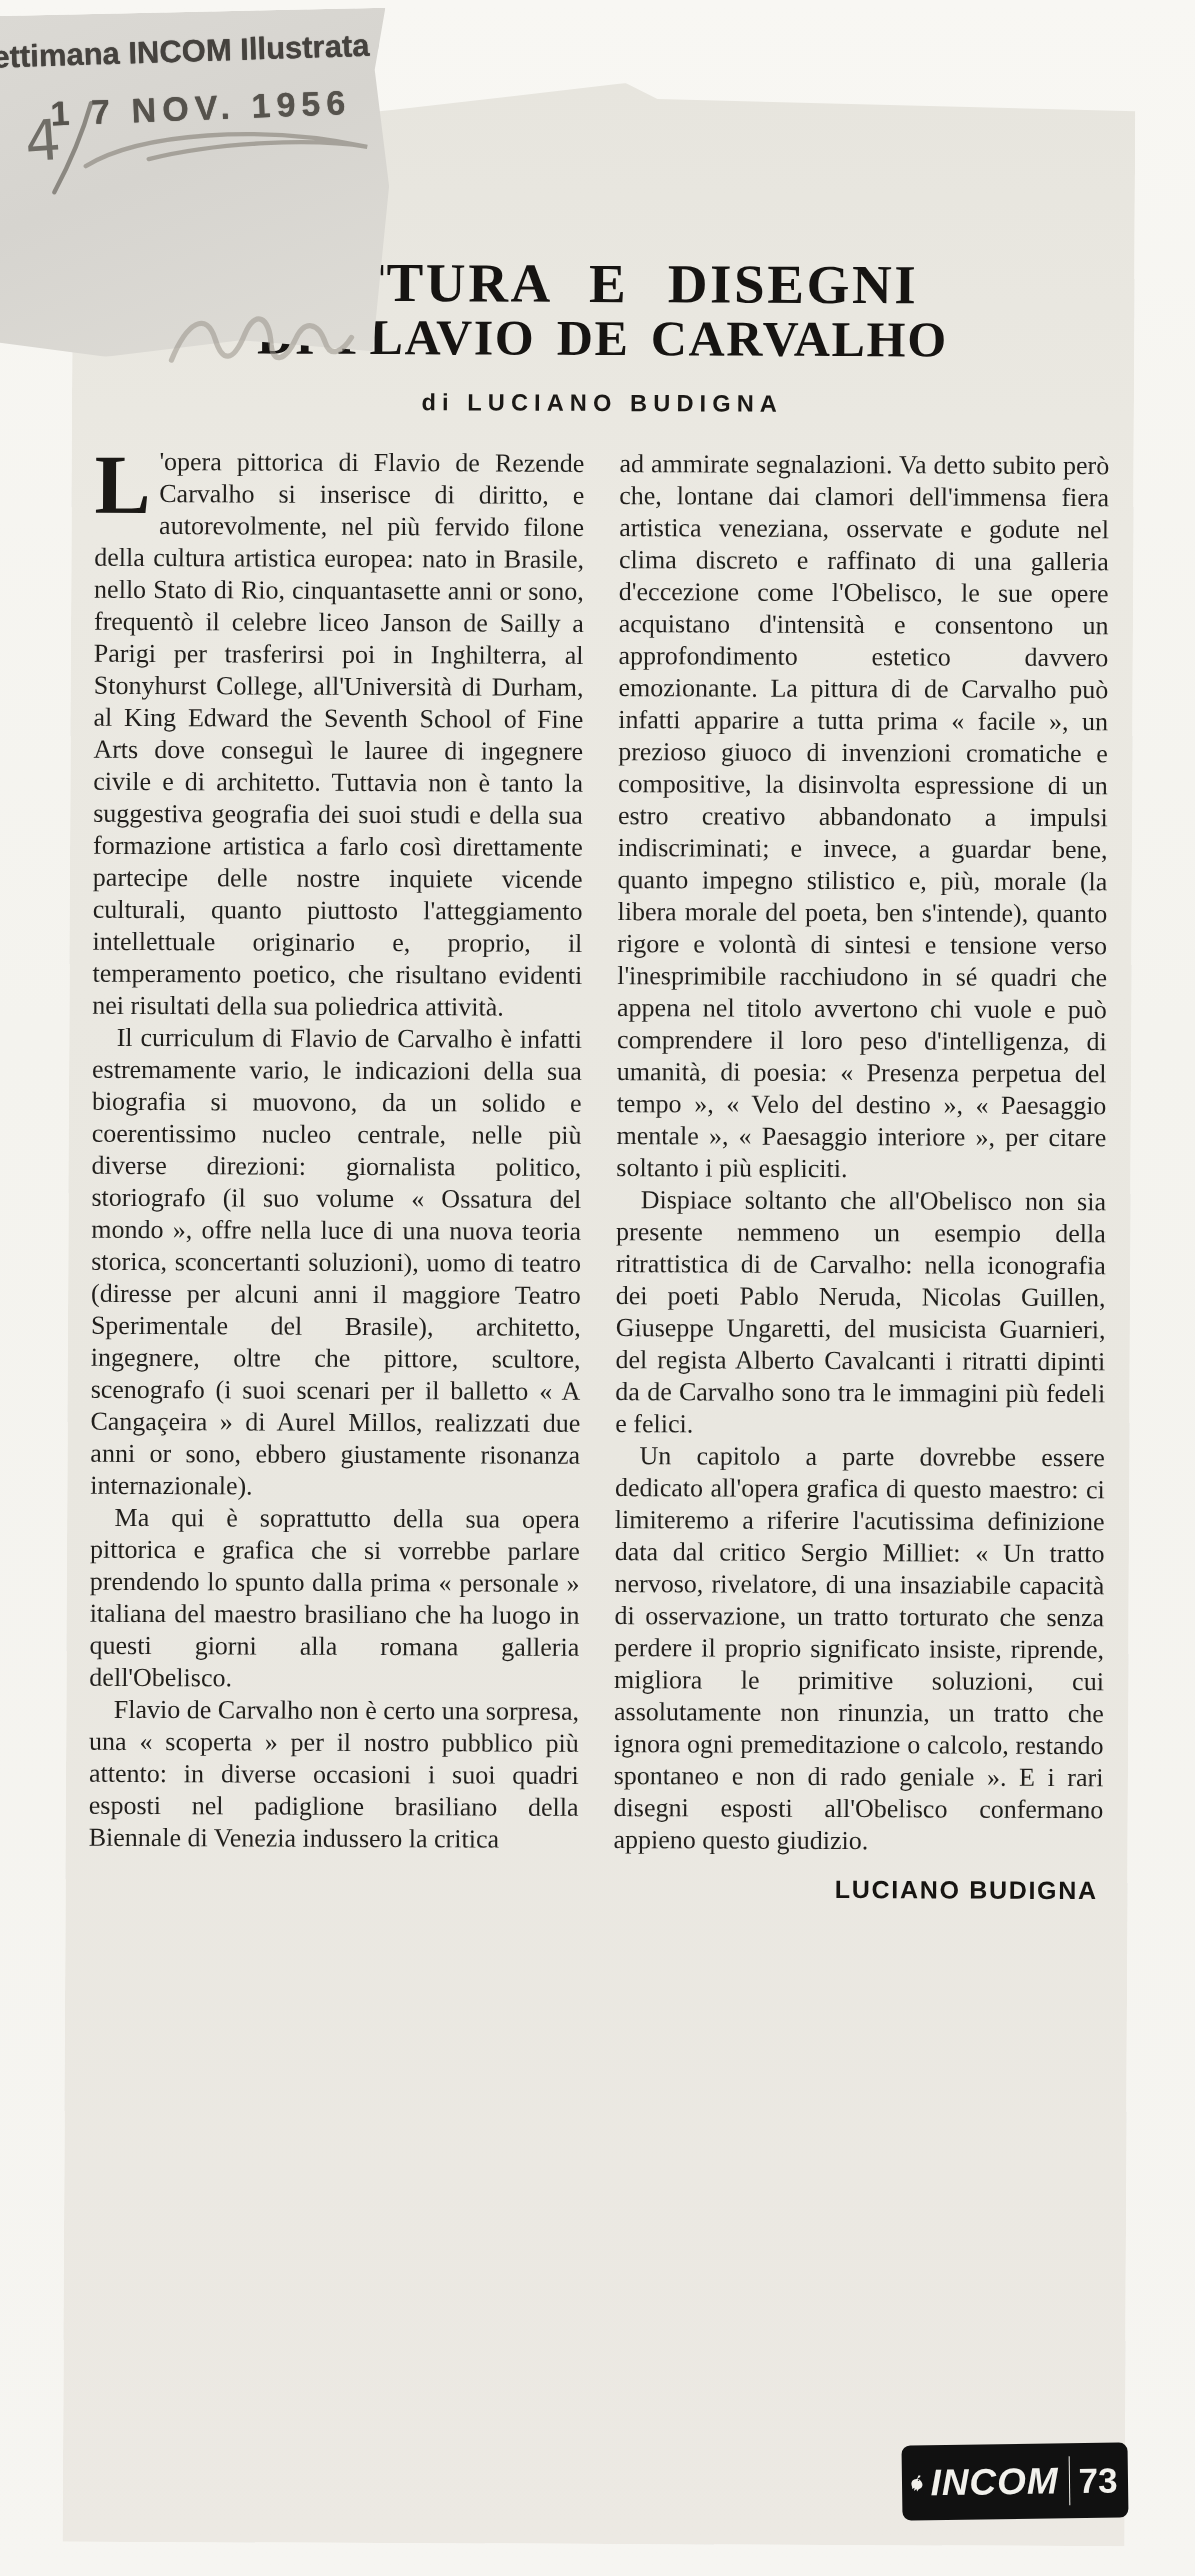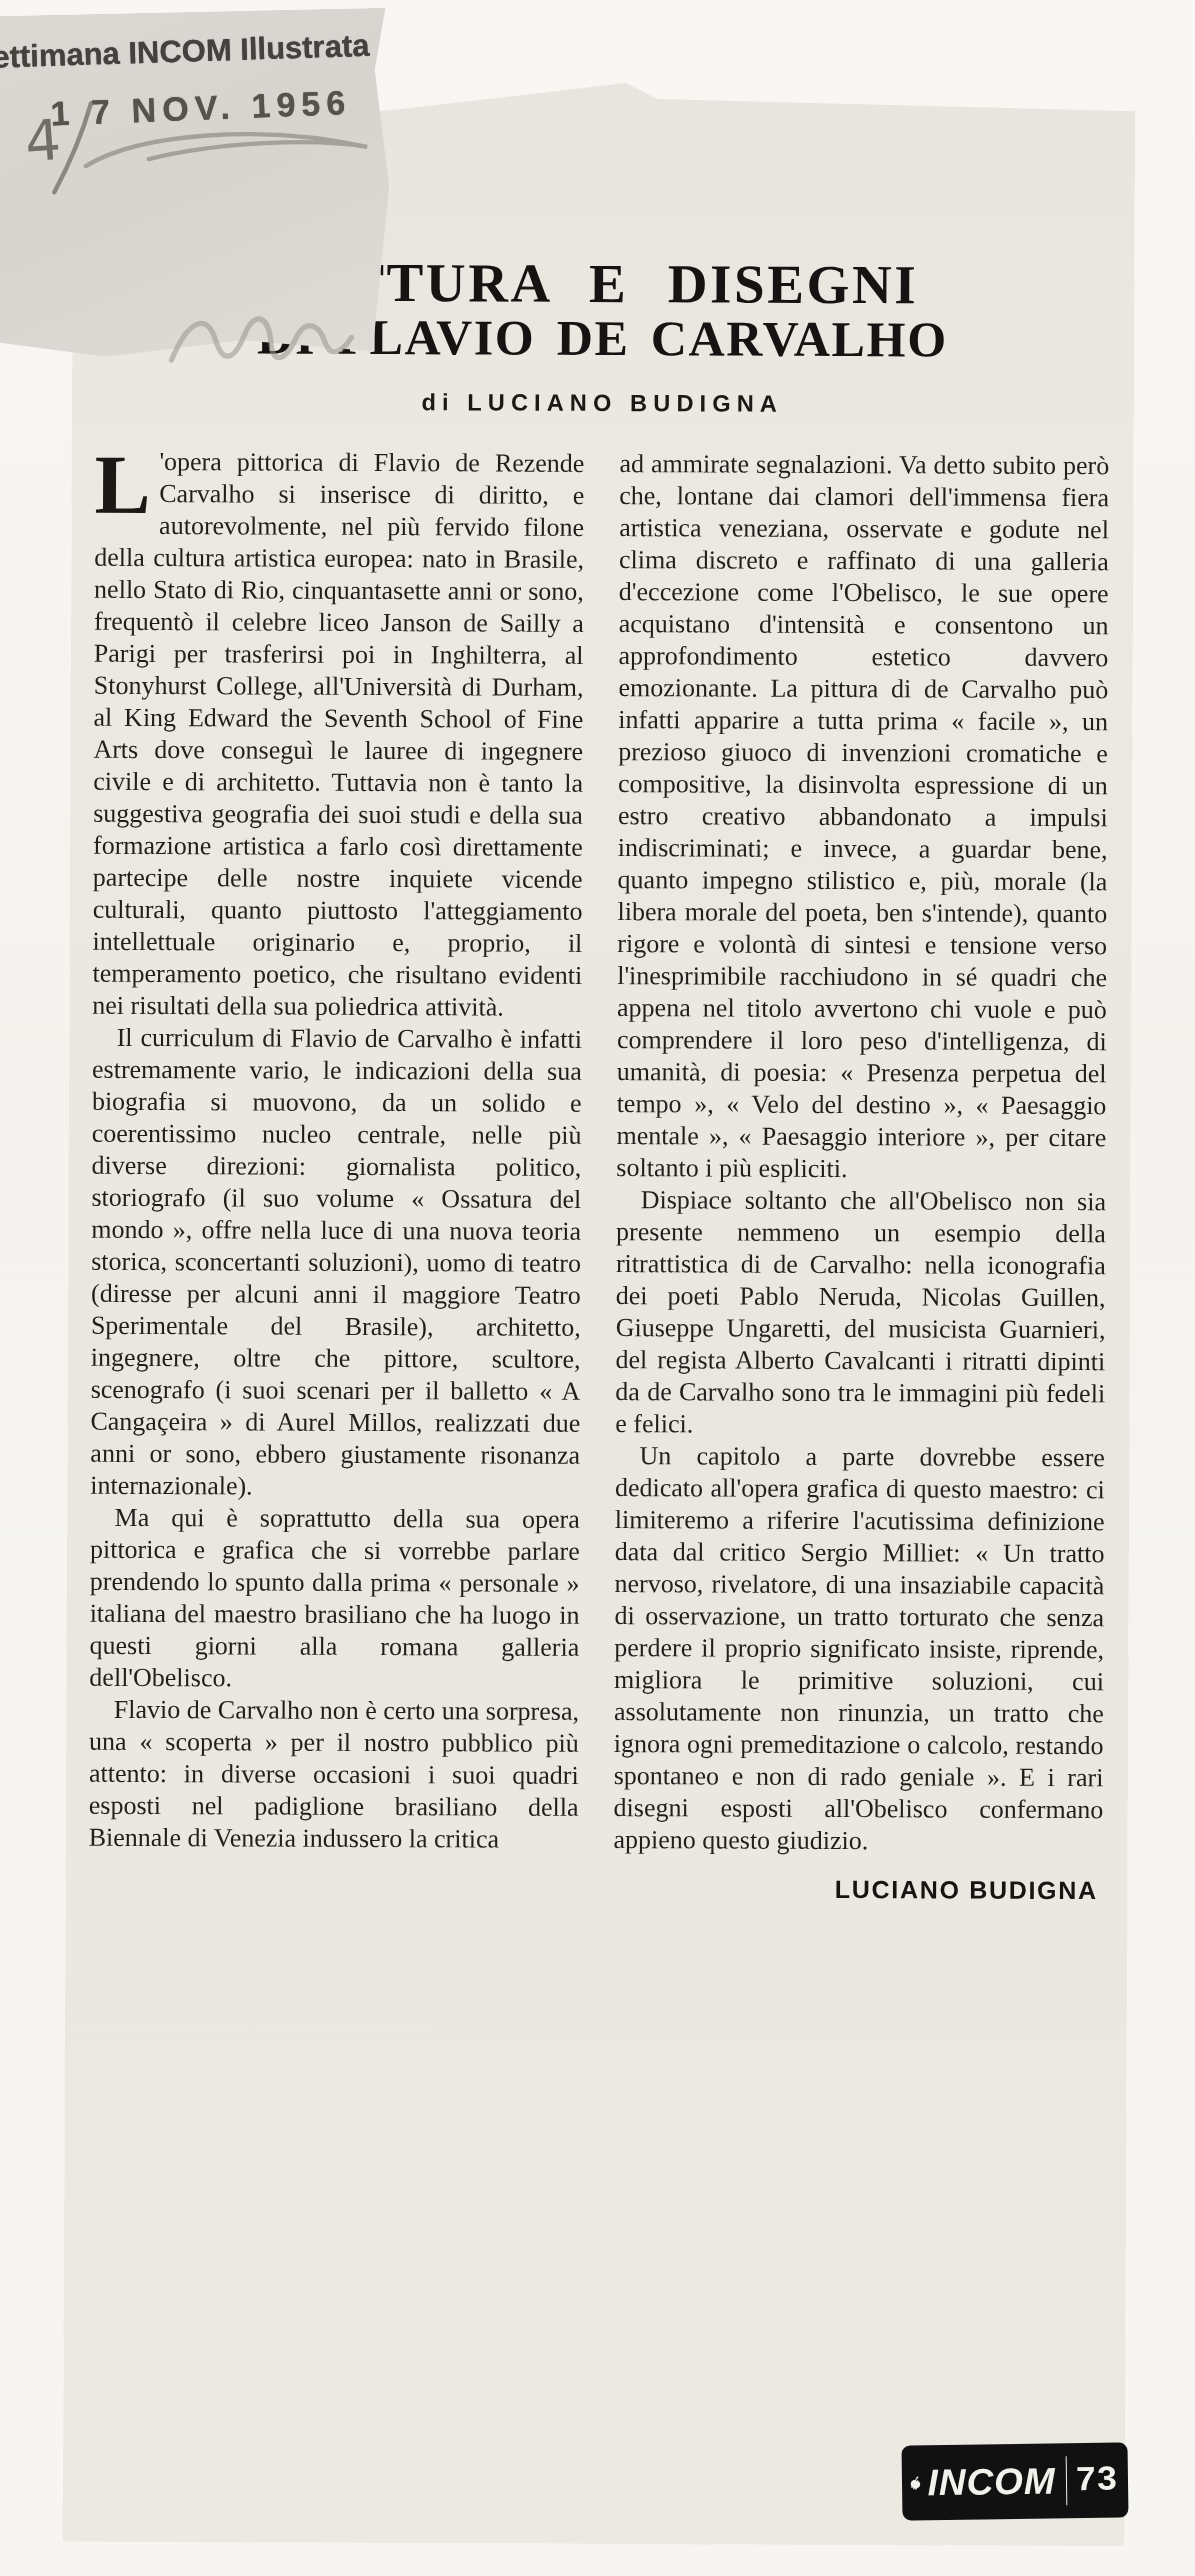--- a/index.html
+++ b/index.html
@@ -122,21 +122,21 @@
     color:#f2f1ec;
   }
   .incom-text{
     font-family:"Liberation Sans",sans-serif;
     font-weight:bold;font-style:italic;
     font-size:37px;letter-spacing:0.9px;
     margin-left:3.5px;
   }
   .incom-divider{width:2.6px;height:49px;background:#f2f1ec;margin:0 8.7px 0 10.5px;}
   .incom-number{
-    font-family:Liberation Mono, monospace;
+    font-family:Liberation Sans, sans-serif;
     font-weight:bold;font-size:35px;
   }
 </style>
 </head>
 <body>
 
 <div class="page">
 
   <div class="main-clipping">
     <div class="clip-inner">

